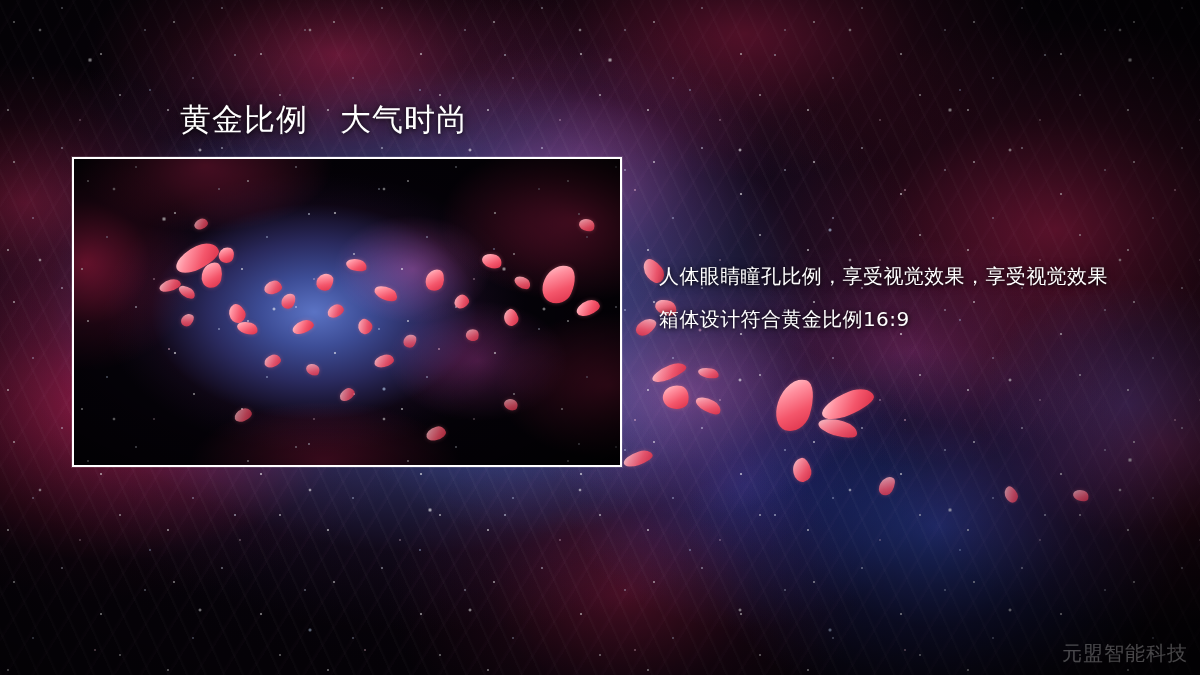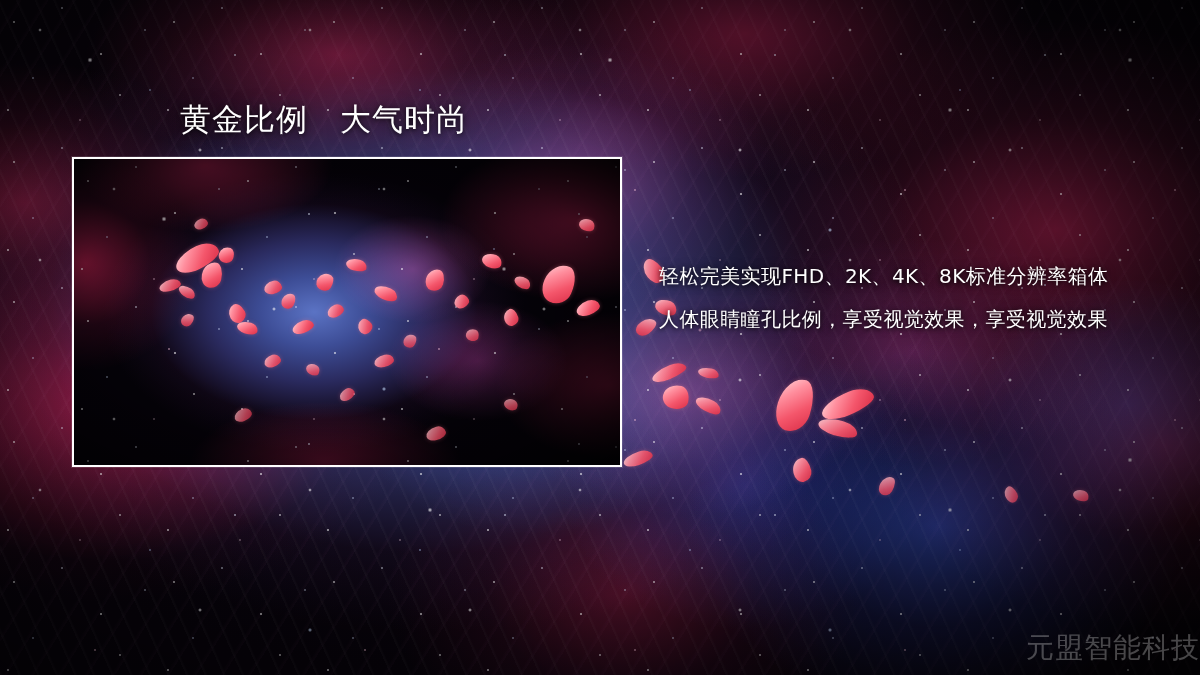--- a/index.html
+++ b/index.html
@@ -147,22 +147,22 @@
   #bodytext{
     position:absolute;left:659px;top:255px;width:520px;
   }
   #bodytext .line{
     font-size:20px;line-height:43px;color:#ffffff;letter-spacing:.4px;
     font-family:"DejaVu Sans","Liberation Sans",sans-serif;
     text-shadow:0 1px 4px rgba(0,0,0,.85),0 0 10px rgba(0,0,0,.55);
     white-space:pre;
   }
   #watermark{
-    position:absolute;right:0;bottom:8px;
-    font-size:28px;color:rgba(232,232,232,0.30);letter-spacing:1px;
+    position:absolute;right:12px;bottom:8px;
+    font-size:20px;color:rgba(232,232,232,0.30);letter-spacing:1px;
     font-family:"DejaVu Sans","Liberation Sans",sans-serif;
     white-space:pre;
   }
 </style>
 </head>
 <body>
 
 <div id="slide">
 
   <div class="bg-layer bg-base"></div>
@@ -235,19 +235,19 @@
         <div class="petal" style="left: 430px; top: 240px; width: 14px; height: 11px; opacity: 0.7; transform: rotate(26deg);"></div>
         <div class="petal" style="left: 352px; top: 268px; width: 20px; height: 13px; opacity: 0.75; transform: rotate(-16deg);"></div>
         <div class="petal" style="left: 505px; top: 60px; width: 16px; height: 12px; opacity: 0.85; transform: rotate(22deg);"></div>
         <div class="petal" style="left: 120px; top: 60px; width: 14px; height: 10px; opacity: 0.75; transform: rotate(-20deg);"></div>
       </div>
   </div>
 
   <div id="title">黄金比例　大气时尚</div>
 
   <div id="bodytext">
-    <div class="line">轻松完美实现FHD、2K、4K、8K标准分辨率箱体</div>
     <div class="line">人体眼睛瞳孔比例，享受视觉效果，享受视觉效果</div>
+    <div class="line">箱体设计符合黄金比例16:9</div>
   </div>
 
   <div id="watermark">元盟智能科技</div>
 
 </div>
 
 </body></html>

